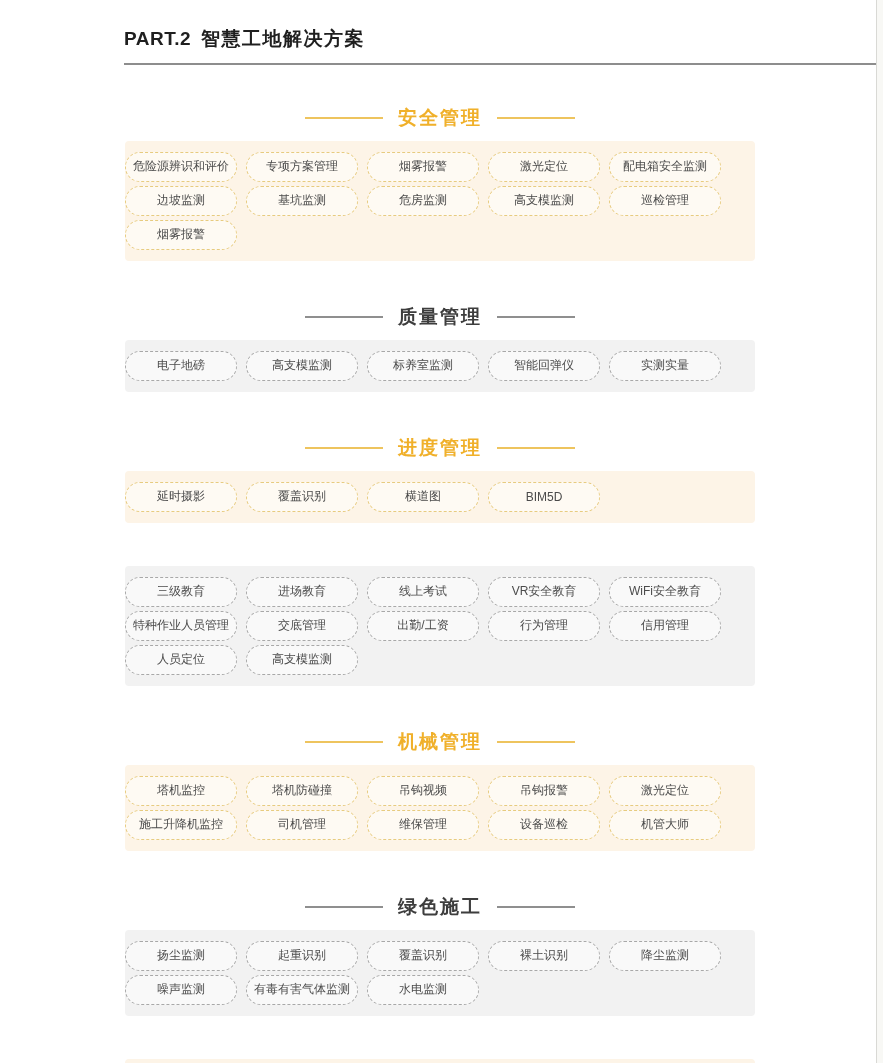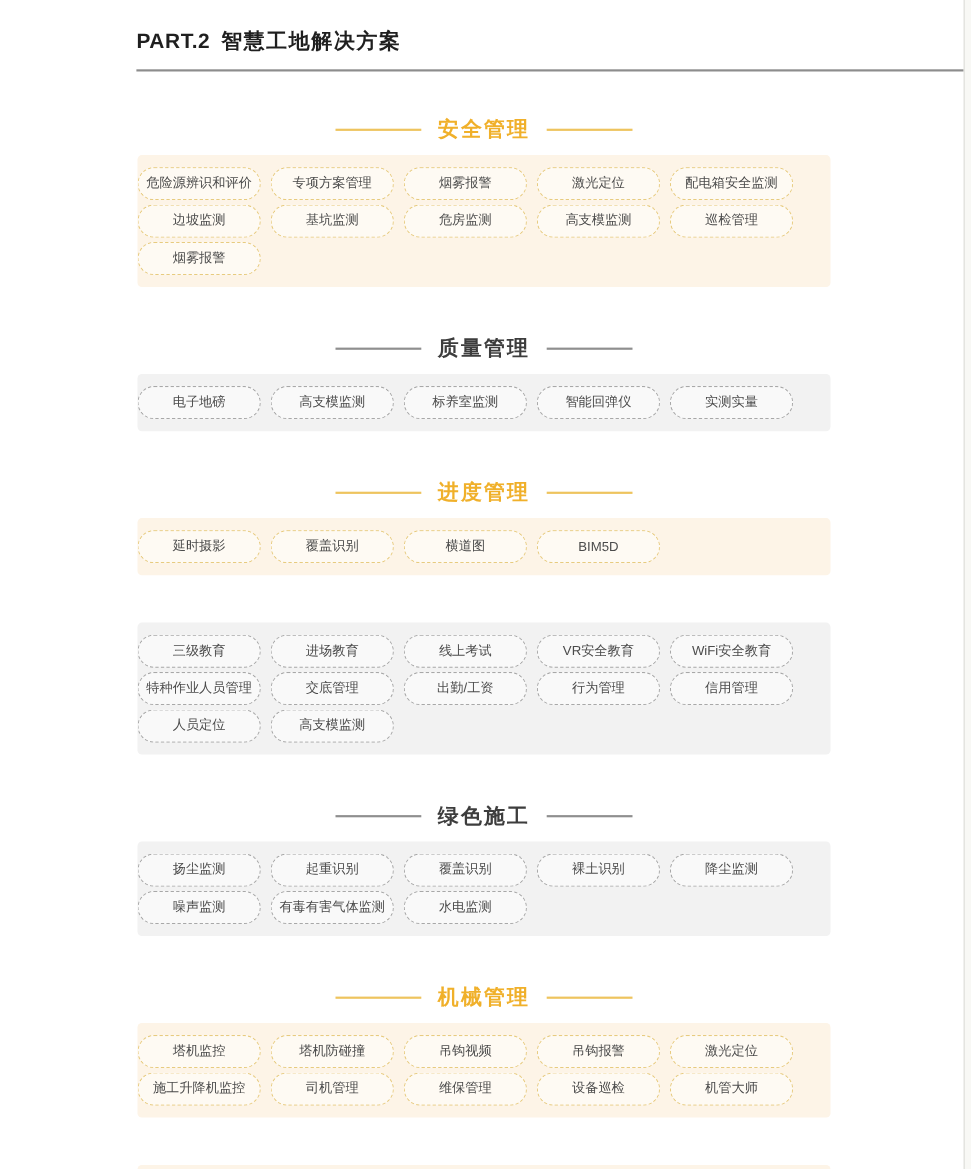--- a/index.html
+++ b/index.html
@@ -167,58 +167,58 @@
           <span class="tag">特种作业人员管理</span>
           <span class="tag">交底管理</span>
           <span class="tag">出勤/工资</span>
           <span class="tag">行为管理</span>
           <span class="tag">信用管理</span>
           <span class="tag">人员定位</span>
           <span class="tag">高支模监测</span>
         </div>
   </section>
 
-  <section class="section" style="--title-color: #3d3d3d; --line-color: #8f8f8f; --box-bg: #f2f2f2; --tag-border: #a8a8a8;">
-    <div class="section-title-row">
-      <span class="line"></span>
-      <h2>绿色施工</h2>
-      <span class="line"></span>
-    </div>
-    <div class="box">
-          <span class="tag">扬尘监测</span>
-          <span class="tag">起重识别</span>
-          <span class="tag">覆盖识别</span>
-          <span class="tag">裸土识别</span>
-          <span class="tag">降尘监测</span>
-          <span class="tag">噪声监测</span>
-          <span class="tag">有毒有害气体监测</span>
-          <span class="tag">水电监测</span>
-        </div>
-  </section>
-
   <section class="section" style="--title-color: #f0b02a; --line-color: #eec45e; --box-bg: #fdf4e7; --tag-border: #e7cb7f;">
     <div class="section-title-row">
       <span class="line"></span>
       <h2>机械管理</h2>
       <span class="line"></span>
     </div>
     <div class="box">
           <span class="tag">塔机监控</span>
           <span class="tag">塔机防碰撞</span>
           <span class="tag">吊钩视频</span>
           <span class="tag">吊钩报警</span>
           <span class="tag">激光定位</span>
           <span class="tag">施工升降机监控</span>
           <span class="tag">司机管理</span>
           <span class="tag">维保管理</span>
           <span class="tag">设备巡检</span>
           <span class="tag">机管大师</span>
         </div>
   </section>
 
+  <section class="section" style="--title-color: #3d3d3d; --line-color: #8f8f8f; --box-bg: #f2f2f2; --tag-border: #a8a8a8;">
+    <div class="section-title-row">
+      <span class="line"></span>
+      <h2>绿色施工</h2>
+      <span class="line"></span>
+    </div>
+    <div class="box">
+          <span class="tag">扬尘监测</span>
+          <span class="tag">起重识别</span>
+          <span class="tag">覆盖识别</span>
+          <span class="tag">裸土识别</span>
+          <span class="tag">降尘监测</span>
+          <span class="tag">噪声监测</span>
+          <span class="tag">有毒有害气体监测</span>
+          <span class="tag">水电监测</span>
+        </div>
+  </section>
+
   <section class="section" style="--title-color: #f0b02a; --line-color: #eec45e; --box-bg: #fdf4e7; --tag-border: #e7cb7f;">
     <div class="box"></div>
   </section>
 </main>
 
   <div class="edge-strip"></div>
   <div class="edge-line"></div>
 </div>
 
 </body></html>

